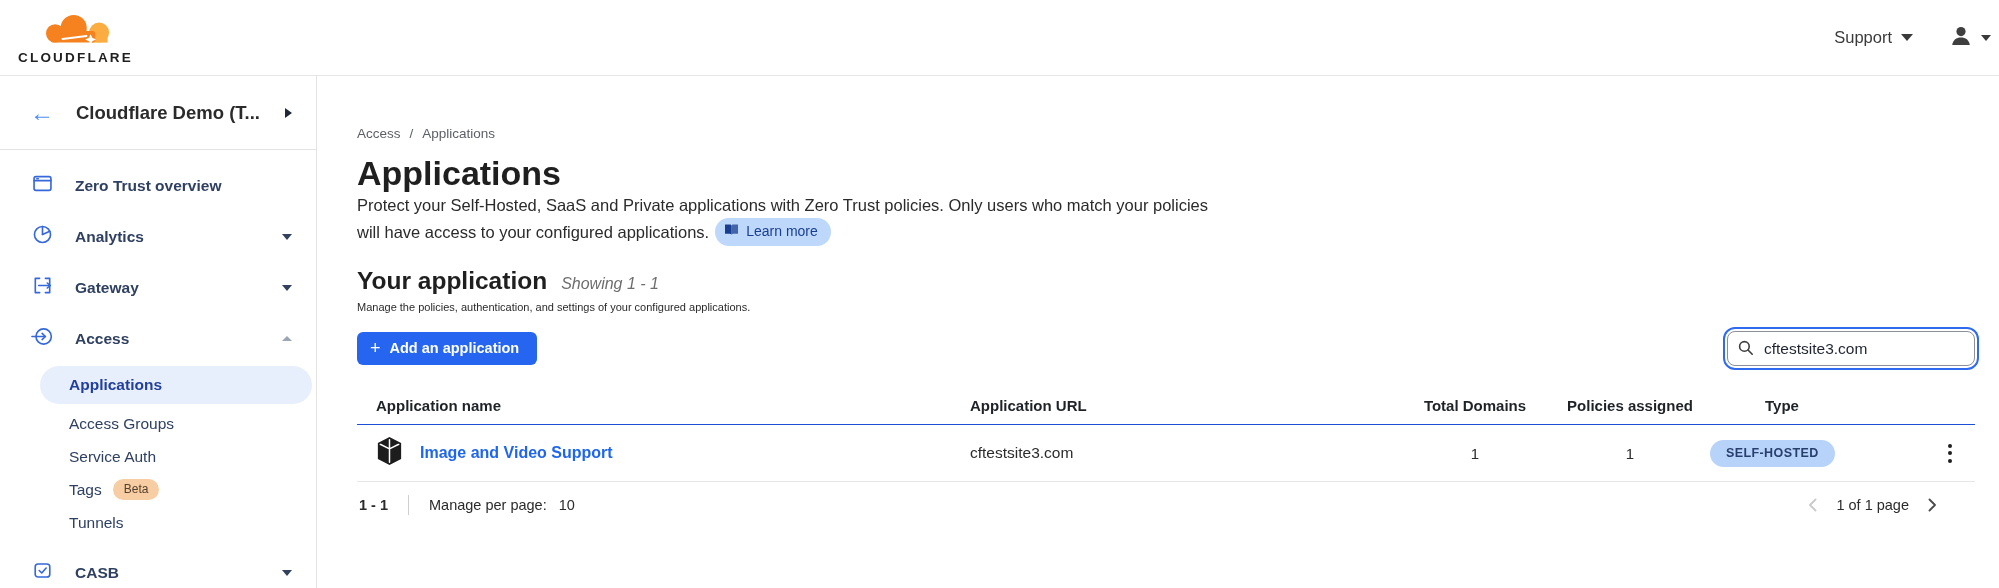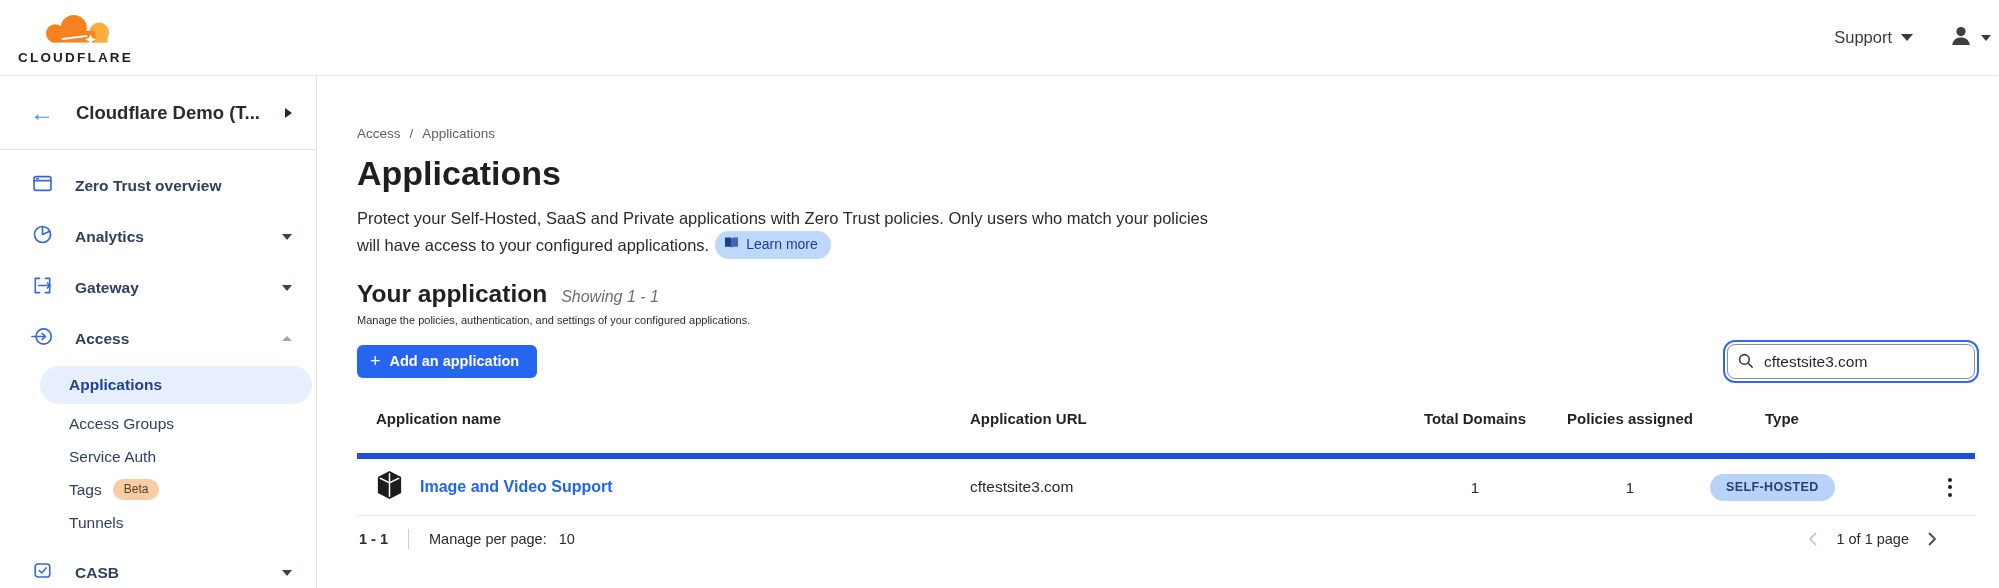--- a/index.html
+++ b/index.html
@@ -46,21 +46,21 @@
     background:#e8effc; border-radius:999px; font-weight:700; color:#223f9e; }
   .beta-badge { margin-left:11px; background:#f7cda4; color:#55402c; font-size:12px;
     padding:3px 11px 4px; border-radius:999px; }
 
   
   .main { position:absolute; top:76px; left:317px; width:1682px; height:512px;
     padding:50px 24px 0 40px; background:#fff; }
   .breadcrumb { display:flex; gap:9px; font-size:13.5px; color:#5b5f66; }
   .breadcrumb .crumb-link { cursor:pointer; }
   .page-title { margin-top:13px; font-size:34px; font-weight:700; color:#1f1f1f; }
-  .page-desc { margin-top:13px; max-width:872px; font-size:16.5px; line-height:1.52; color:#2b2b2b; }
+  .page-desc { margin-top:0; max-width:872px; font-size:16.5px; line-height:1.52; color:#2b2b2b; }
   .learn-more { display:inline-flex; align-items:center; gap:7px; background:#bed8fc;
     color:#1a3e8f; font-size:14px; padding:3px 13px 4px 9px; border-radius:999px;
     cursor:pointer; vertical-align:2px; margin-left:6px; white-space:nowrap; }
 
   .section-head { margin-top:21px; display:flex; align-items:baseline; gap:14px; }
   .section-title { font-size:24.5px; font-weight:700; color:#1f1f1f; }
   .showing { font-style:italic; color:#6e6e6e; font-size:16px; }
   .section-sub { margin-top:6px; font-size:11px; color:#2b2b2b; }
 
   .toolbar { margin-top:18px; display:flex; justify-content:space-between; align-items:center; }
@@ -71,21 +71,21 @@
   .search-wrap { position:relative; width:248px; }
   .search-input { width:248px; height:35px; border:1px solid #8a8f98; border-radius:8px;
     padding:0 10px 0 36px; font-family:inherit; font-size:15.5px; color:#1f2430;
     outline:2px solid #2f6bf0; outline-offset:2.5px; }
   .search-icon { position:absolute; left:10px; top:8px; }
 
   
   .table { margin-top:25px; }
   .t-head, .t-row { display:grid; grid-template-columns:613px 430px 150px 160px 215px 50px;
     align-items:center; }
-  .t-head { border-bottom:6px solid #1d4ed8; padding:6px 0 26px; }
+  .t-head { border-bottom:1px solid #1d4ed8; padding:6px 0 10px; }
   .th { font-size:15px; font-weight:700; color:#1f2328; }
   .th.c-name { padding-left:19px; }
   .th.c-center { text-align:center; }
   .th.c-type { padding-left:55px; }
   .t-row { height:57px; border-bottom:1px solid #e6e6e6; }
   .cell-name { display:flex; align-items:center; gap:17px; padding-left:19px; }
   .app-link { color:#1f66ee; font-weight:700; font-size:16px; cursor:pointer; }
   .cell-url { font-size:15.5px; color:#2b2b2b; }
   .cell-num { text-align:center; font-size:15px; color:#2b2b2b; }
   .type-badge { display:inline-block; background:#b8d3fa; color:#273f6d; font-size:12.5px;

